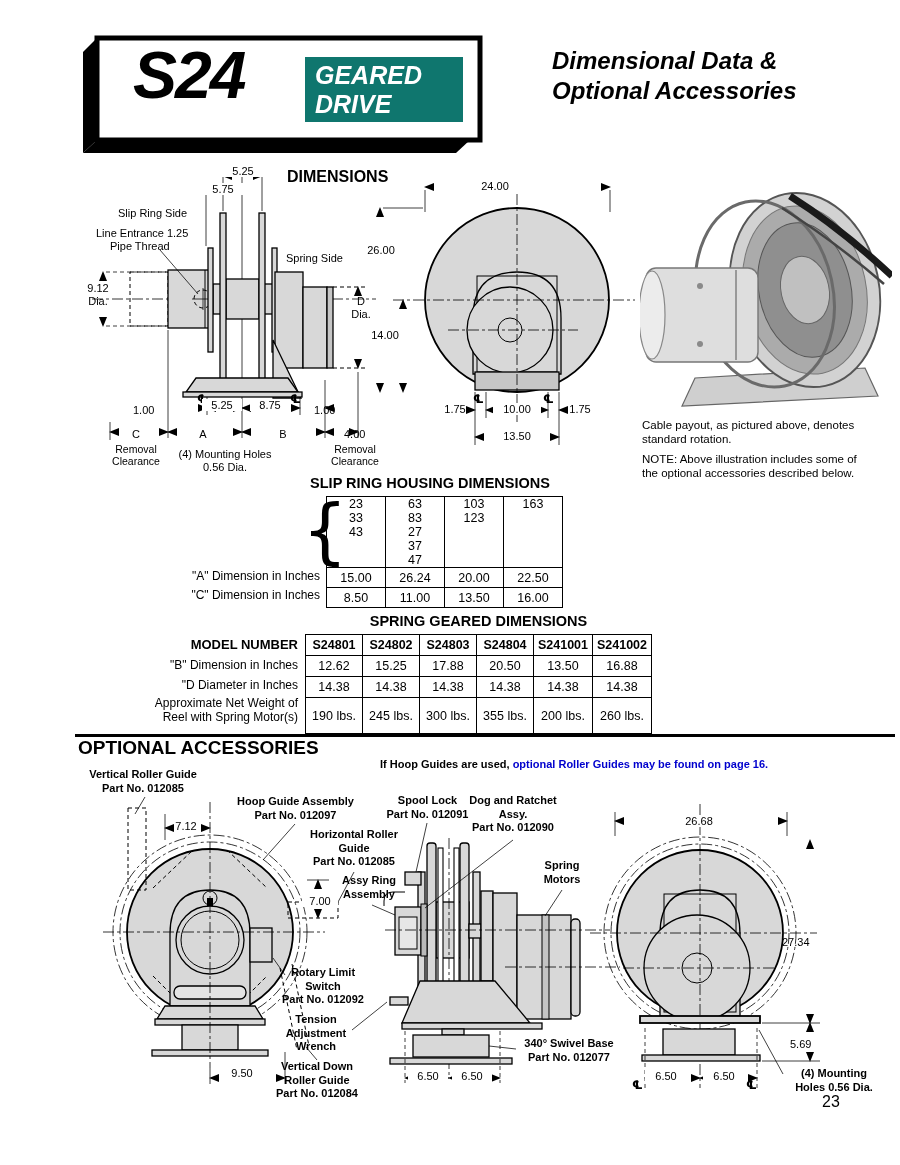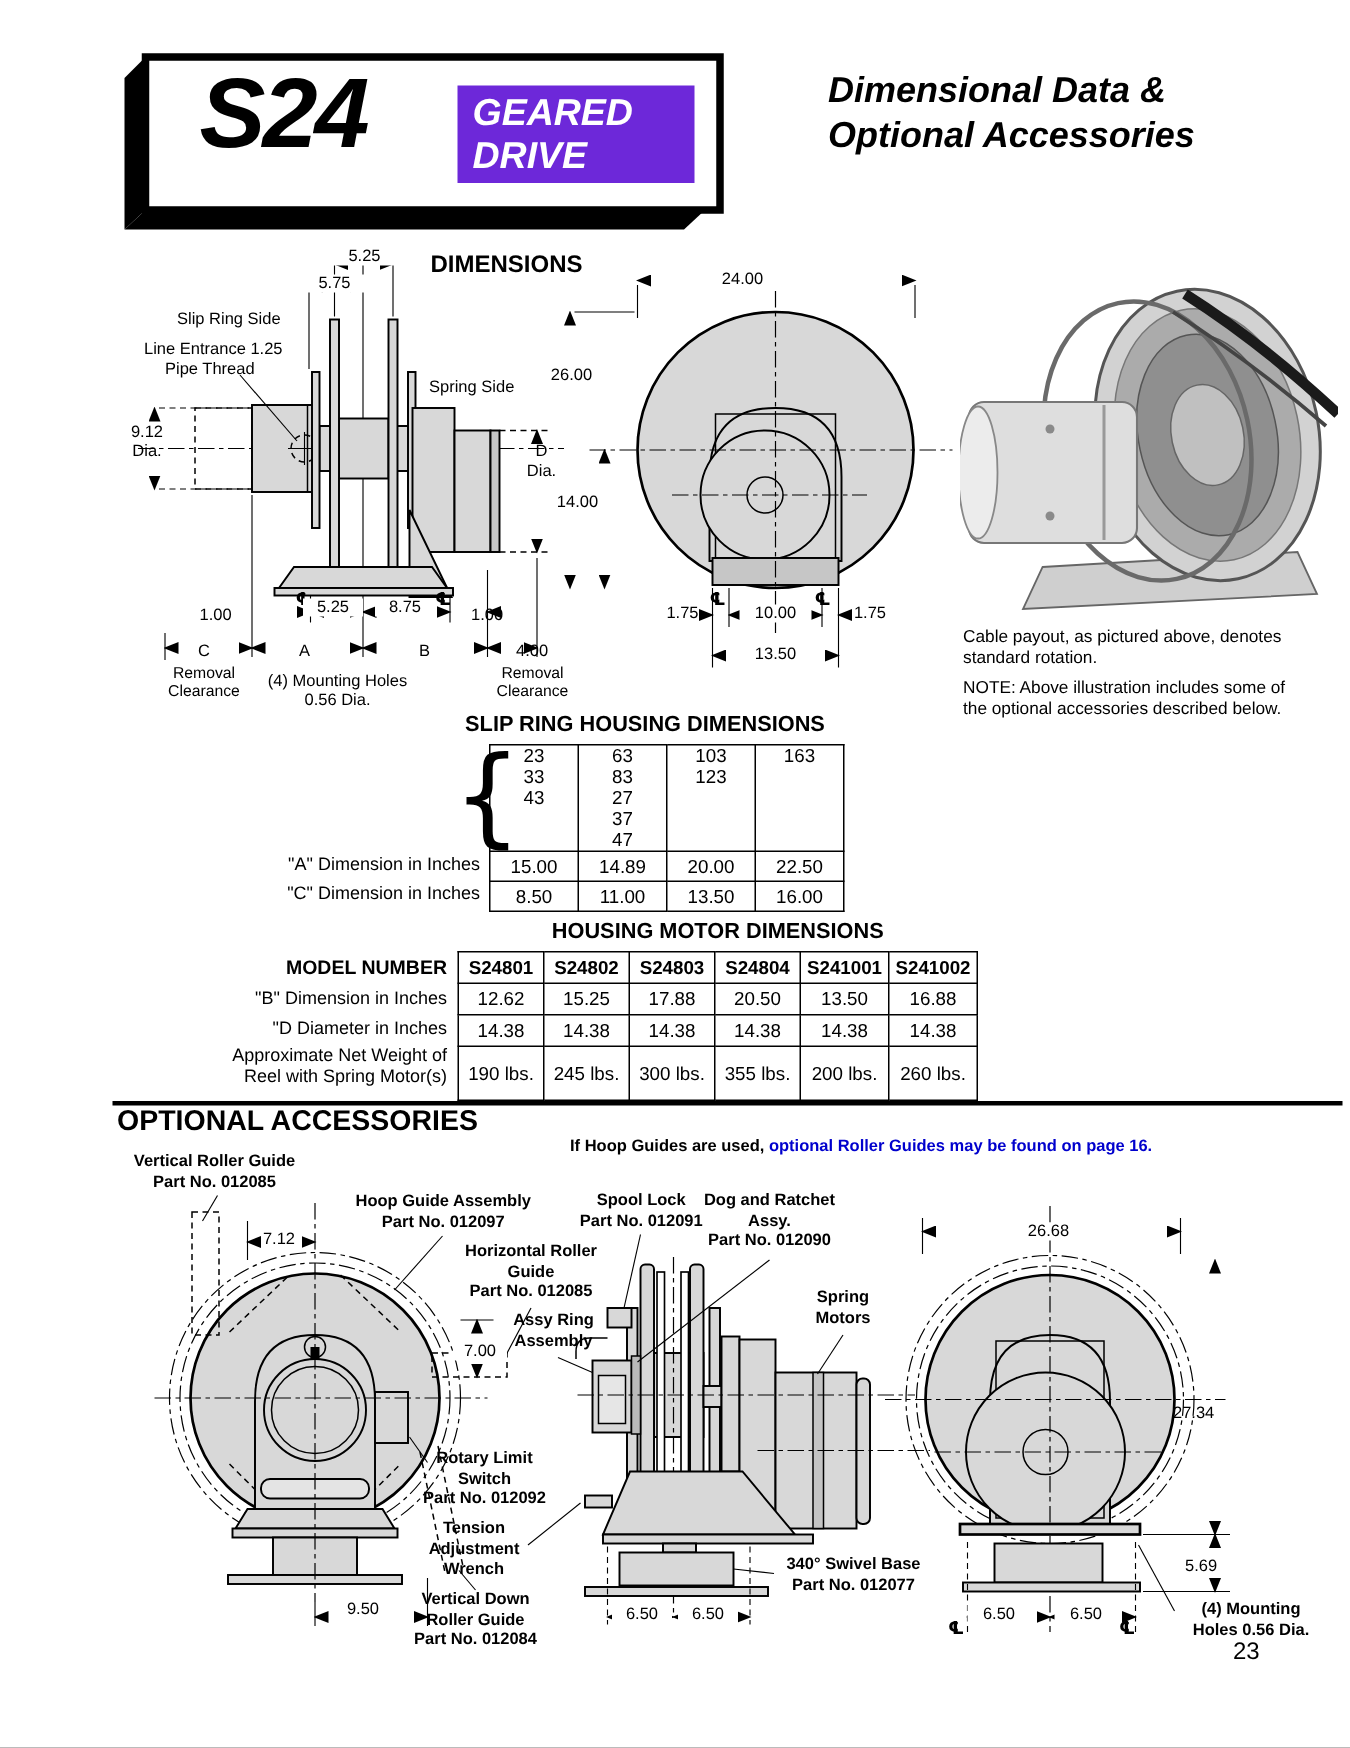--- a/index.html
+++ b/index.html
@@ -19,21 +19,21 @@
   .ln{stroke:#000;stroke-width:1;fill:none}
   .thin{stroke:#000;stroke-width:.75;fill:none}
   .dash{stroke-dasharray:4 3}
   .cdash{stroke-dasharray:11 3 3 3;stroke-width:.8}
   .fl{fill:#d8d8d8;stroke:#000;stroke-width:1.3}
   .fl2{fill:#d8d8d8;stroke:#000;stroke-width:1.8}
   .dk{fill:#c6c6c6;stroke:#000;stroke-width:1.3}
   .wh{fill:#fff;stroke:#000;stroke-width:1.1}
   table.grid{position:absolute;border-collapse:collapse}
   .grid td{border:1.6px solid #000;text-align:center;font-size:12.5px;padding:0;font-weight:normal}
-  .hdr-badge{position:absolute;background:#6d28d9;color:#fff;font-style:italic;font-weight:bold;
+  .hdr-badge{position:absolute;background:#0f766e;color:#fff;font-style:italic;font-weight:bold;
              font-size:25px;line-height:29px;padding:4px 8px 2px 10px}
   .note-blue{color:#0000cd}
   .rule{position:absolute;background:#000}
 </style>
 </head>
 <body>
 
 <div class="page">
 
   <svg style="left:75px;top:30px" width="420" height="135" viewBox="0 0 420 135">
@@ -238,36 +238,36 @@
       <td style="width:58px;vertical-align:top">
         <div>103</div>
             <div>123</div>
       </td>
       <td style="width:58px;vertical-align:top">
         <div>163</div>
       </td>
     </tr>
     <tr>
       <td style="height:19px">15.00</td>
-      <td>14.89</td>
+      <td>26.24</td>
       <td>20.00</td>
       <td>22.50</td>
     </tr>
     <tr>
       <td style="height:19px">8.50</td>
       <td>11.00</td>
       <td>13.50</td>
       <td>16.00</td>
     </tr>
   </tbody>
     </table>
   <span class="t r" style="left:160px;top:570px;width:160px;font-size:12px">"A" Dimension in Inches</span>
   <span class="t r" style="left:160px;top:589px;width:160px;font-size:12px">"C" Dimension in Inches</span>
 
-  <div class="t b c" style="left:305px;top:615px;width:347px;font-size:14.5px">HOUSING MOTOR DIMENSIONS</div>
+  <div class="t b c" style="left:305px;top:615px;width:347px;font-size:14.5px">SPRING GEARED DIMENSIONS</div>
   <span class="t r b" style="left:148px;top:639px;width:150px;font-size:13px">MODEL NUMBER</span>
   <span class="t r" style="left:130px;top:659px;width:168px;font-size:12px">"B" Dimension in Inches</span>
   <span class="t r" style="left:130px;top:679px;width:168px;font-size:12px">"D Diameter in Inches</span>
   <span class="t r" style="left:116px;top:697px;width:182px;font-size:12px">Approximate Net Weight of</span>
   <span class="t r" style="left:116px;top:711px;width:182px;font-size:12px">Reel with Spring Motor(s)</span>
   <table class="grid" style="left:305px;top:634px">
     <tbody>
         <tr>
       <td class="b" style="width:56px;height:20px;font-weight:bold">S24801</td>
       <td style="width:56px;font-weight:bold">S24802</td>

